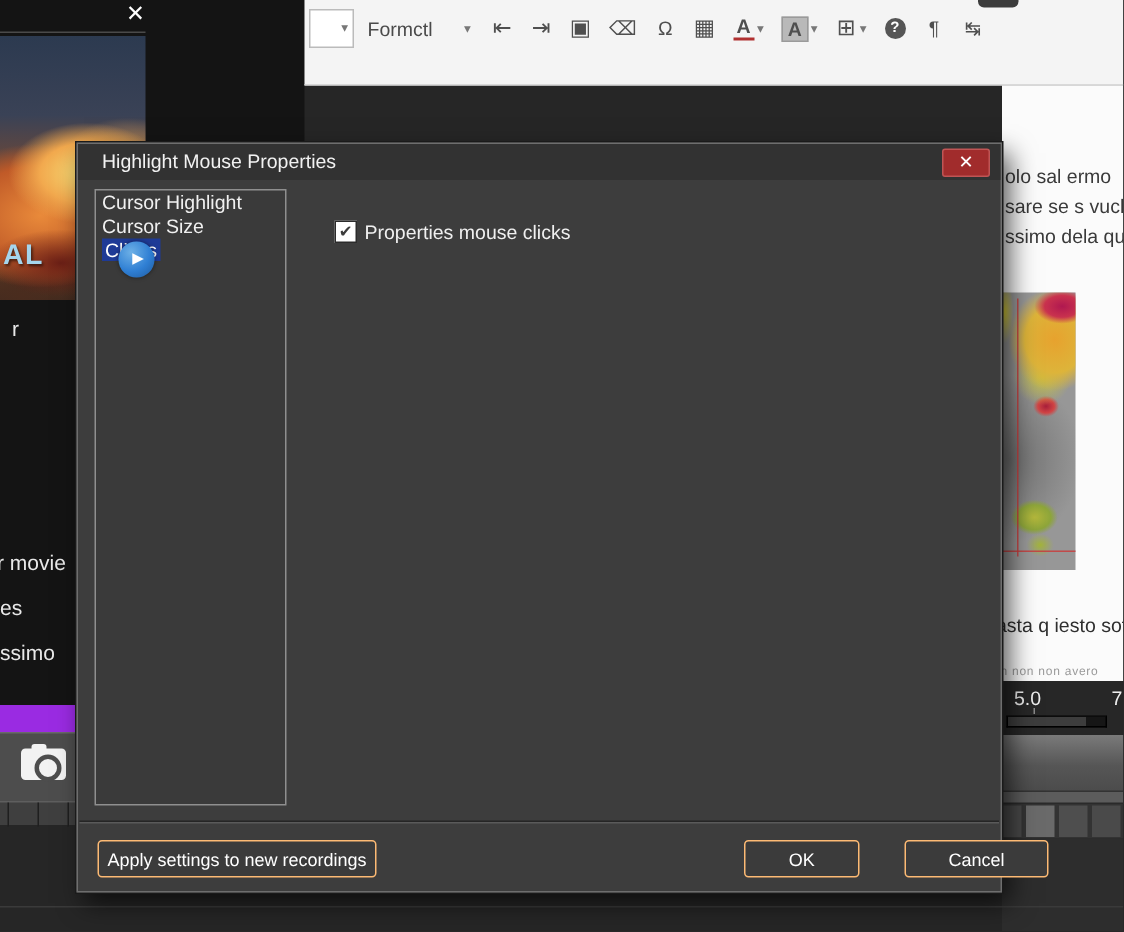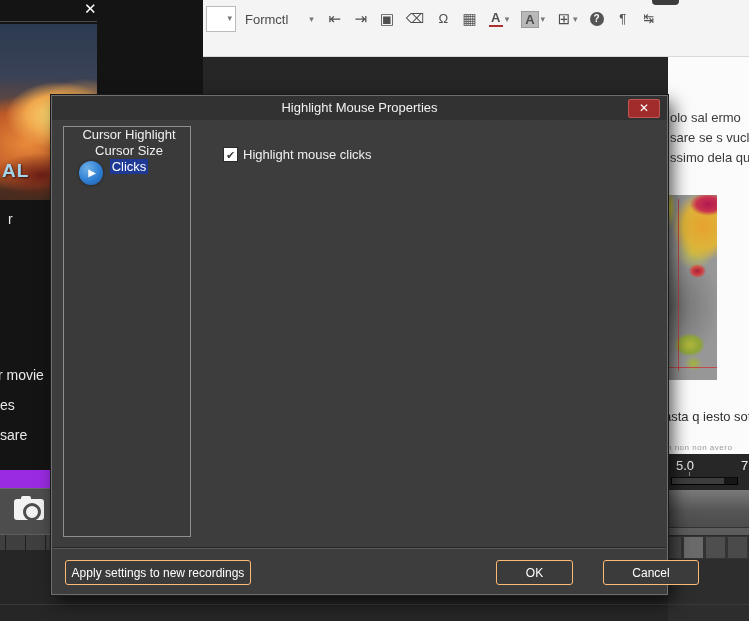--- a/index.html
+++ b/index.html
@@ -89,27 +89,27 @@
     border-top:1px solid #333; border-bottom:1px solid #2a2a2a; }
   .frames { left:668px; top:536px; width:81px; height:23px; background:#333; }
   .frames i { position:absolute; top:1px; height:21px; display:block; }
   .bottom-right { left:668px; top:559px; width:81px; height:62px; background:#2d2d2d; }
   .bottom-line { left:0; top:604px; width:749px; height:1px; background:#3a3a3a; }
 
   
   .dialog { left:51px; top:95px; width:617px; height:500px; background:#3d3d3d;
     border:1px solid #6e6e6e; box-shadow:0 0 0 1px #1a1a1a, 5px 7px 16px rgba(0,0,0,.65); z-index:40; }
   .titlebar { position:absolute; left:0; top:0; width:100%; height:24px; background:#323232; }
-  .title { position:absolute; left:0; top:4px; width:100%; text-align:center;
+  .title { position:absolute; left:16px; top:4px; width:100%; text-align:left;
     color:#f2f2f2; font-size:13px; }
   .close-btn { position:absolute; right:7px; top:3px; width:32px; height:19px; background:#a12c2c;
     border:1px solid #c05555; border-radius:2px; color:#fff; font-size:12px; font-weight:bold;
     text-align:center; line-height:17px; cursor:default; }
   .listbox { position:absolute; left:11px; top:30px; width:128px; height:411px;
-    background:#3a3a3a; border:1px solid #8f8f8f;text-align:center; }
+    background:#3a3a3a; border:1px solid #8f8f8f; }
   .lb-item { padding:1px 0 1px 4px; color:#f0f0f0; font-size:13px; line-height:14px; white-space:nowrap; }
   .lb-item .sel { background:#1e3a96; color:#fff; padding:0 2px; }
   .chk-row { position:absolute; left:171px; top:51px; display:flex; align-items:center; }
   .checkbox { width:15px; height:15px; background:#fff; border:1px solid #2b2b2b;
     color:#3c3c3c; font-size:11px; line-height:14px; text-align:center; }
   .chk-label { margin-left:5px; color:#f0f0f0; font-size:13px; }
   .sep { position:absolute; left:1px; top:451px; width:613px; height:0;
     border-top:1px solid #252525; border-bottom:1px solid #5a5a5a; }
   .dlg-btn { position:absolute; top:464px; height:25px; background:#3b3b3b;
     border:1px solid #fdba74; border-radius:3px; color:#fff; font-size:12px;
@@ -158,21 +158,21 @@
         <span class="tb-ic small">↹</span>
       </div>
     </div>
   </div>
   <div class="abs top-tab"></div>
 
   <div class="abs left-col">
     <span class="lp-text" style="left:8px; top:116px;">r</span>
     <span class="lp-text" style="left:-2px; top:272px;">r movie</span>
     <span class="lp-text" style="left:0px; top:302px;">es</span>
-    <span class="lp-text" style="left:0px; top:332px;">sare</span>
+    <span class="lp-text" style="left:0px; top:332px;">ssimo</span>
   </div>
 
   <div class="abs explosion"></div>
   <span class="abs thumb-caption">AL</span>
 
   <div class="abs purple-bar"></div>
   <div class="abs cam-panel">
     <div class="camera"></div>
   </div>
   <div class="abs ticks">
@@ -219,21 +219,21 @@
     </div>
     <div class="listbox">
       <div class="lb-item">Cursor Highlight</div>
       <div class="lb-item">Cursor Size</div>
       <div class="lb-item">
         <span class="sel">Clicks</span>
       </div>
     </div>
     <div class="chk-row">
       <span class="checkbox">✔</span>
-      <span class="chk-label">Highlight mouse clicks</span>
+      <span class="chk-label">Properties mouse clicks</span>
     </div>
     <div class="sep"></div>
     <button class="dlg-btn btn-apply">Apply settings to new recordings</button>
     <button class="dlg-btn btn-ok">OK</button>
     <button class="dlg-btn btn-cancel">Cancel</button>
   </div>
 
   <div class="abs play-circle">
     <span>▶</span>
   </div>

